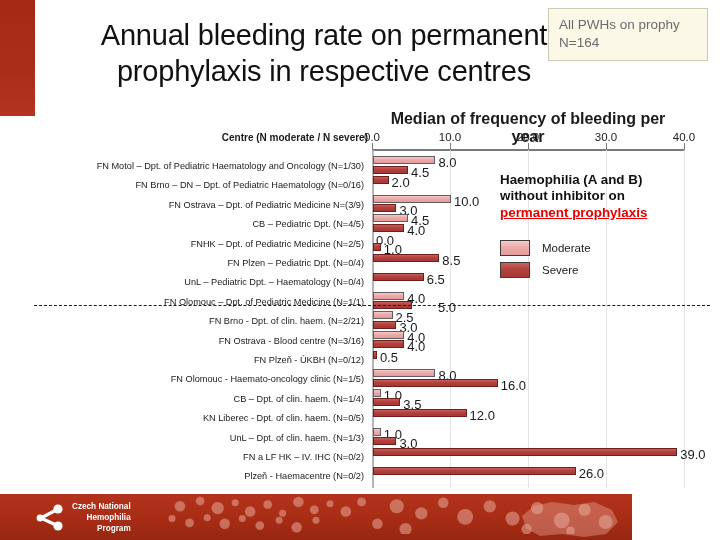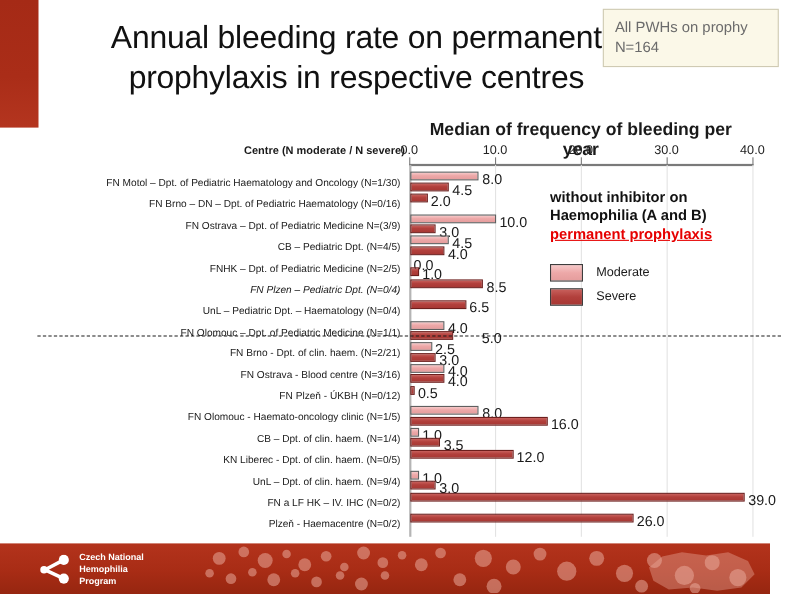--- a/index.html
+++ b/index.html
@@ -107,23 +107,24 @@
   .legend-row { display: flex; align-items: center; margin-bottom: 6px; }
   .legend-swatch {
     width: 30px; height: 16px; border: 1.5px solid #3d3d3d; margin-right: 12px;
   }
   .legend-swatch.moderate { background: linear-gradient(180deg,#f6c9c9 0%,#eda8a8 50%,#e59d9d 100%); }
   .legend-swatch.severe   { background: linear-gradient(180deg,#c8605c 0%,#b2403c 50%,#a83834 100%); }
   .legend-label { font-size: 11.5px; color: #1a1a1a; }
 
   
   #footer {
-    position: absolute; left: 0; bottom: 0; width: 700px; height: 46px;
+    position: absolute; left: 0; bottom: 0; width: 632px; height: 46px;
     background: linear-gradient(180deg,#b3331c 0%, #a82c15 55%, #962610 100%);
     overflow: hidden;
+    text-align: right;
   }
   #footer-dots { position: absolute; inset: 0; }
   #footer-map { position: absolute; right: 8px; top: 2px; width: 110px; height: 44px; opacity: .55; }
   #logo { position: absolute; left: 36px; top: 8px; display: flex; align-items: center; }
   #logo-mark { width: 30px; height: 28px; margin-right: 6px; }
   #logo-text { color: #fff; font-size: 8.2px; line-height: 1.34; font-weight: bold; }
 </style>
 </head>
 <body>
 
@@ -175,21 +176,21 @@
       <div class="bar-value" style="left: 399.4px; top: 93.3px;">3.0</div>
       <div class="cat-label" style="top: 109.2px;">CB – Pediatric Dpt. (N=4/5)</div>
       <div class="bar moderate" style="top: 104.2px; width: 35.1px; height: 8px;"></div>
       <div class="bar-value" style="left: 411.1px; top: 103.2px;">4.5</div>
       <div class="bar severe" style="top: 113.7px; width: 31.2px; height: 8px;"></div>
       <div class="bar-value" style="left: 407.2px; top: 112.7px;">4.0</div>
       <div class="cat-label" style="top: 128.6px;">FNHK – Dpt. of Pediatric Medicine (N=2/5)</div>
       <div class="bar-value" style="left: 376px; top: 122.6px;">0.0</div>
       <div class="bar severe" style="top: 133.1px; width: 7.8px; height: 8px;"></div>
       <div class="bar-value" style="left: 383.8px; top: 132.1px;">1.0</div>
-      <div class="cat-label" style="top: 148px; font-style: italic;">FN Plzen – Pediatric Dpt. (N=0/4)</div>
+      <div class="cat-label" style="top: 148px;">FN Plzen – Pediatric Dpt. (N=0/4)</div>
       <div class="bar severe" style="top: 144px; width: 66.3px; height: 8px;"></div>
       <div class="bar-value" style="left: 442.3px; top: 143px;">8.5</div>
       <div class="cat-label" style="top: 167.4px;">UnL – Pediatric Dpt. – Haematology (N=0/4)</div>
       <div class="bar severe" style="top: 163.4px; width: 50.7px; height: 8px;"></div>
       <div class="bar-value" style="left: 426.7px; top: 162.4px;">6.5</div>
       <div class="cat-label" style="top: 186.8px;">FN Olomouc – Dpt. of Pediatric Medicine (N=1/1)</div>
       <div class="bar moderate" style="top: 181.8px; width: 31.2px; height: 8px;"></div>
       <div class="bar-value" style="left: 407.2px; top: 180.8px;">4.0</div>
       <div class="bar severe" style="top: 191.3px; width: 39px; height: 8px;"></div>
       <div class="bar-value" style="left: 415px; top: 190.3px; margin-left: 23px;">5.0</div>
@@ -212,38 +213,38 @@
       <div class="bar severe" style="top: 268.9px; width: 124.8px; height: 8px;"></div>
       <div class="bar-value" style="left: 500.8px; top: 267.9px;">16.0</div>
       <div class="cat-label" style="top: 283.8px;">CB – Dpt. of clin. haem. (N=1/4)</div>
       <div class="bar moderate" style="top: 278.8px; width: 7.8px; height: 8px;"></div>
       <div class="bar-value" style="left: 383.8px; top: 277.8px;">1.0</div>
       <div class="bar severe" style="top: 288.3px; width: 27.3px; height: 8px;"></div>
       <div class="bar-value" style="left: 403.3px; top: 287.3px;">3.5</div>
       <div class="cat-label" style="top: 303.2px;">KN Liberec - Dpt. of clin. haem. (N=0/5)</div>
       <div class="bar severe" style="top: 299.2px; width: 93.6px; height: 8px;"></div>
       <div class="bar-value" style="left: 469.6px; top: 298.2px;">12.0</div>
-      <div class="cat-label" style="top: 322.6px;">UnL – Dpt. of clin. haem. (N=9/4)</div>
+      <div class="cat-label" style="top: 322.6px;">UnL – Dpt. of clin. haem. (N=1/3)</div>
       <div class="bar moderate" style="top: 317.6px; width: 7.8px; height: 8px;"></div>
       <div class="bar-value" style="left: 383.8px; top: 316.6px;">1.0</div>
       <div class="bar severe" style="top: 327.1px; width: 23.4px; height: 8px;"></div>
       <div class="bar-value" style="left: 399.4px; top: 326.1px;">3.0</div>
       <div class="cat-label" style="top: 342px;">FN a LF HK – IV. IHC (N=0/2)</div>
       <div class="bar severe" style="top: 338px; width: 304.2px; height: 8px;"></div>
       <div class="bar-value" style="left: 680.2px; top: 337px;">39.0</div>
       <div class="cat-label" style="top: 361.4px;">Plzeň - Haemacentre (N=0/2)</div>
       <div class="bar severe" style="top: 357.4px; width: 202.8px; height: 8px;"></div>
       <div class="bar-value" style="left: 578.8px; top: 356.4px;">26.0</div>
     </div>
 
   <div id="divider-dashes"></div>
 
   <div id="side-note">
+    <div class="note-line">Haemophilia (A and B)</div>
     <div class="note-line">without inhibitor on</div>
-    <div class="note-line">Haemophilia (A and B)</div>
     <div class="note-line emph">permanent prophylaxis</div>
   </div>
 
   <div id="legend">
     <div class="legend-row">
       <span class="legend-swatch moderate"></span>
       <span class="legend-label">Moderate</span>
     </div>
     <div class="legend-row">
       <span class="legend-swatch severe"></span>

